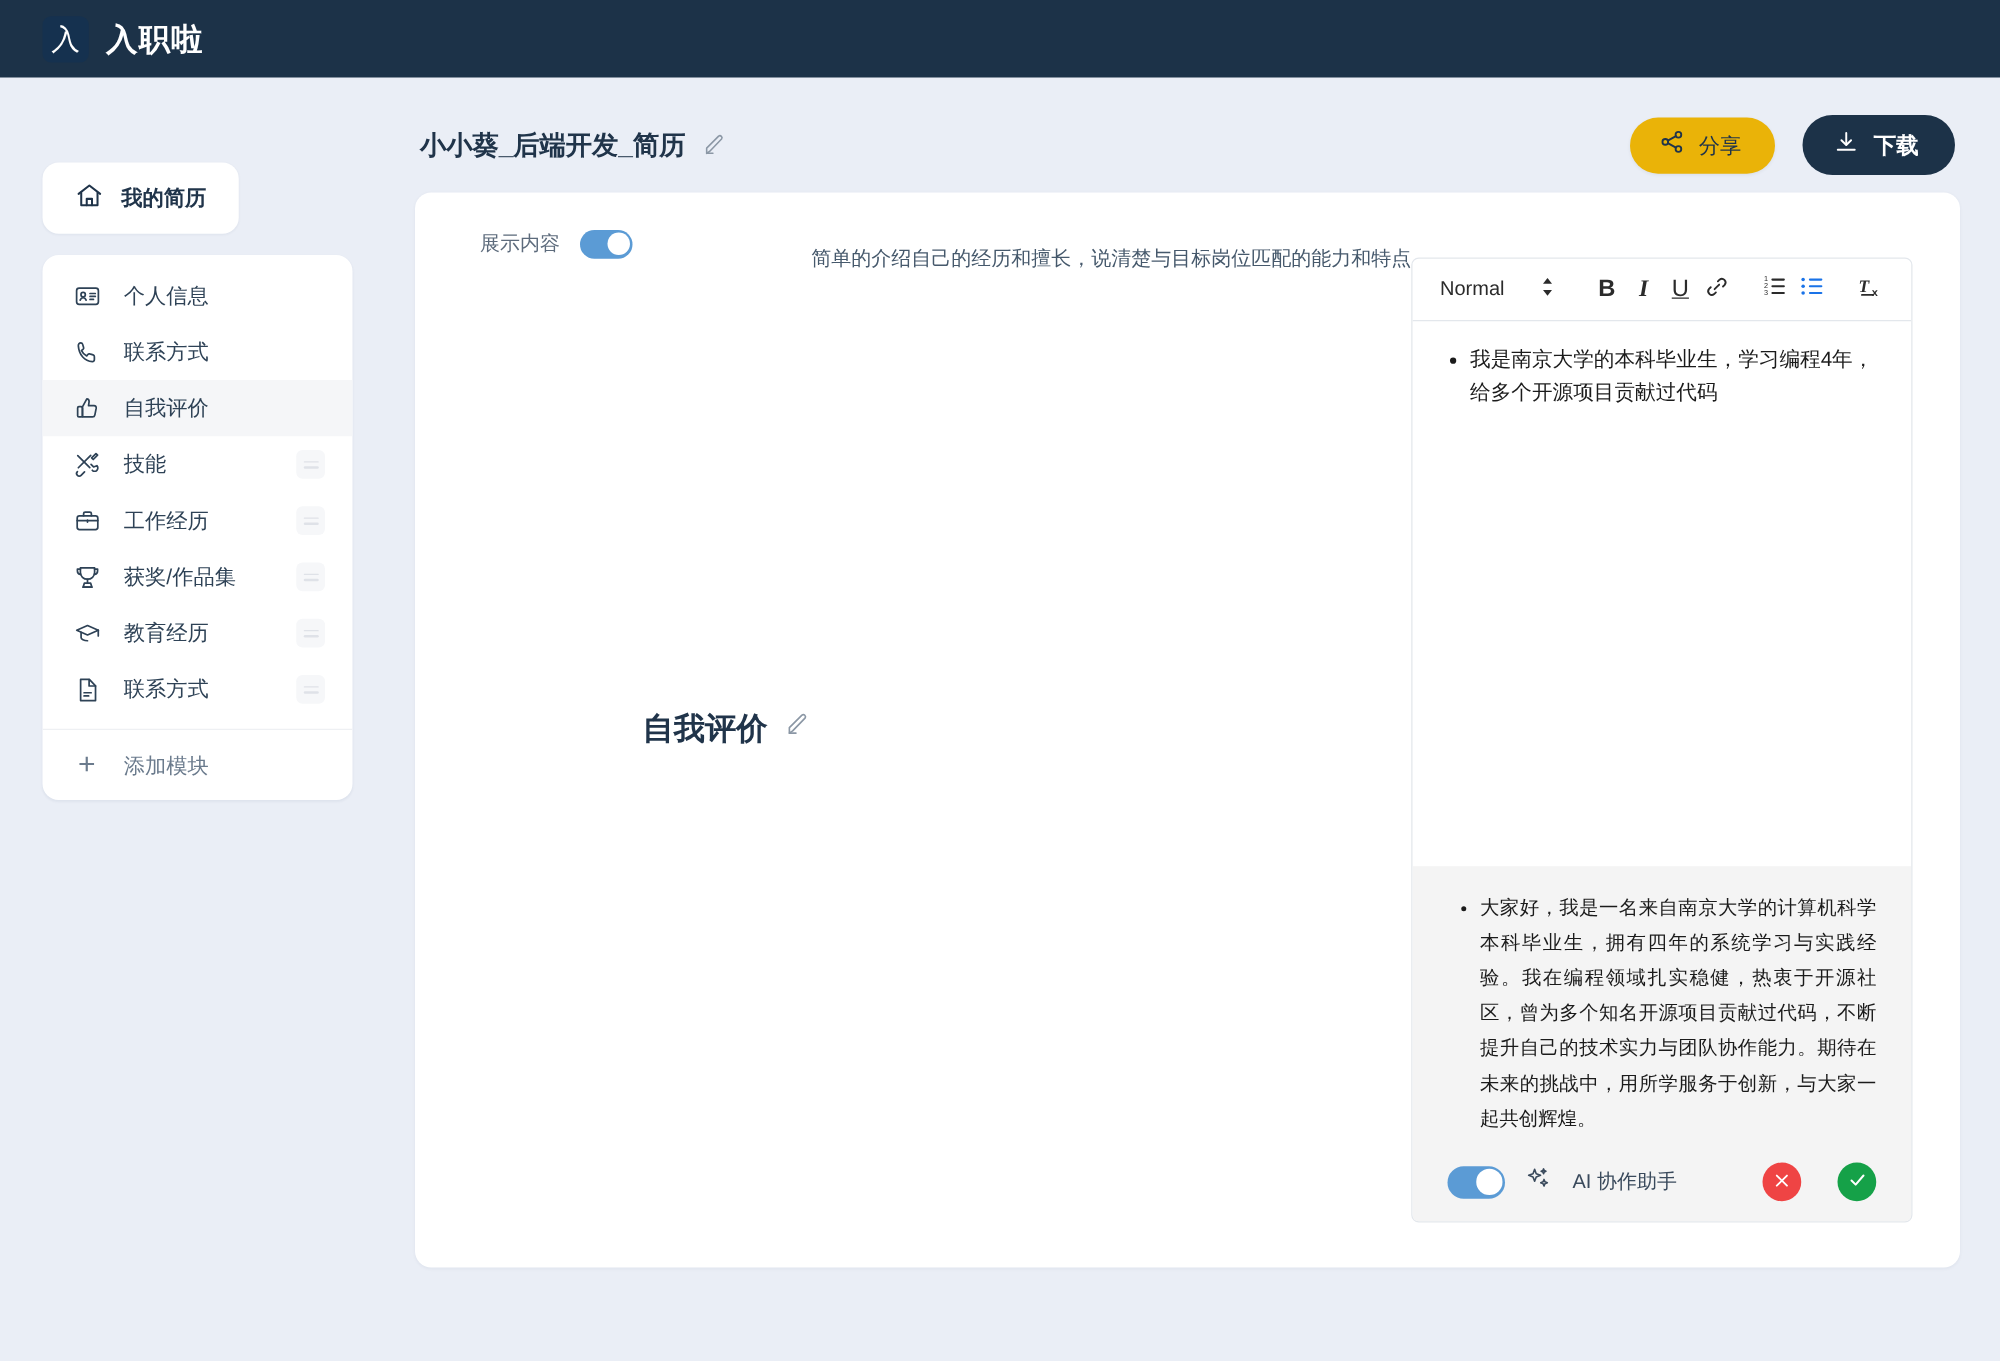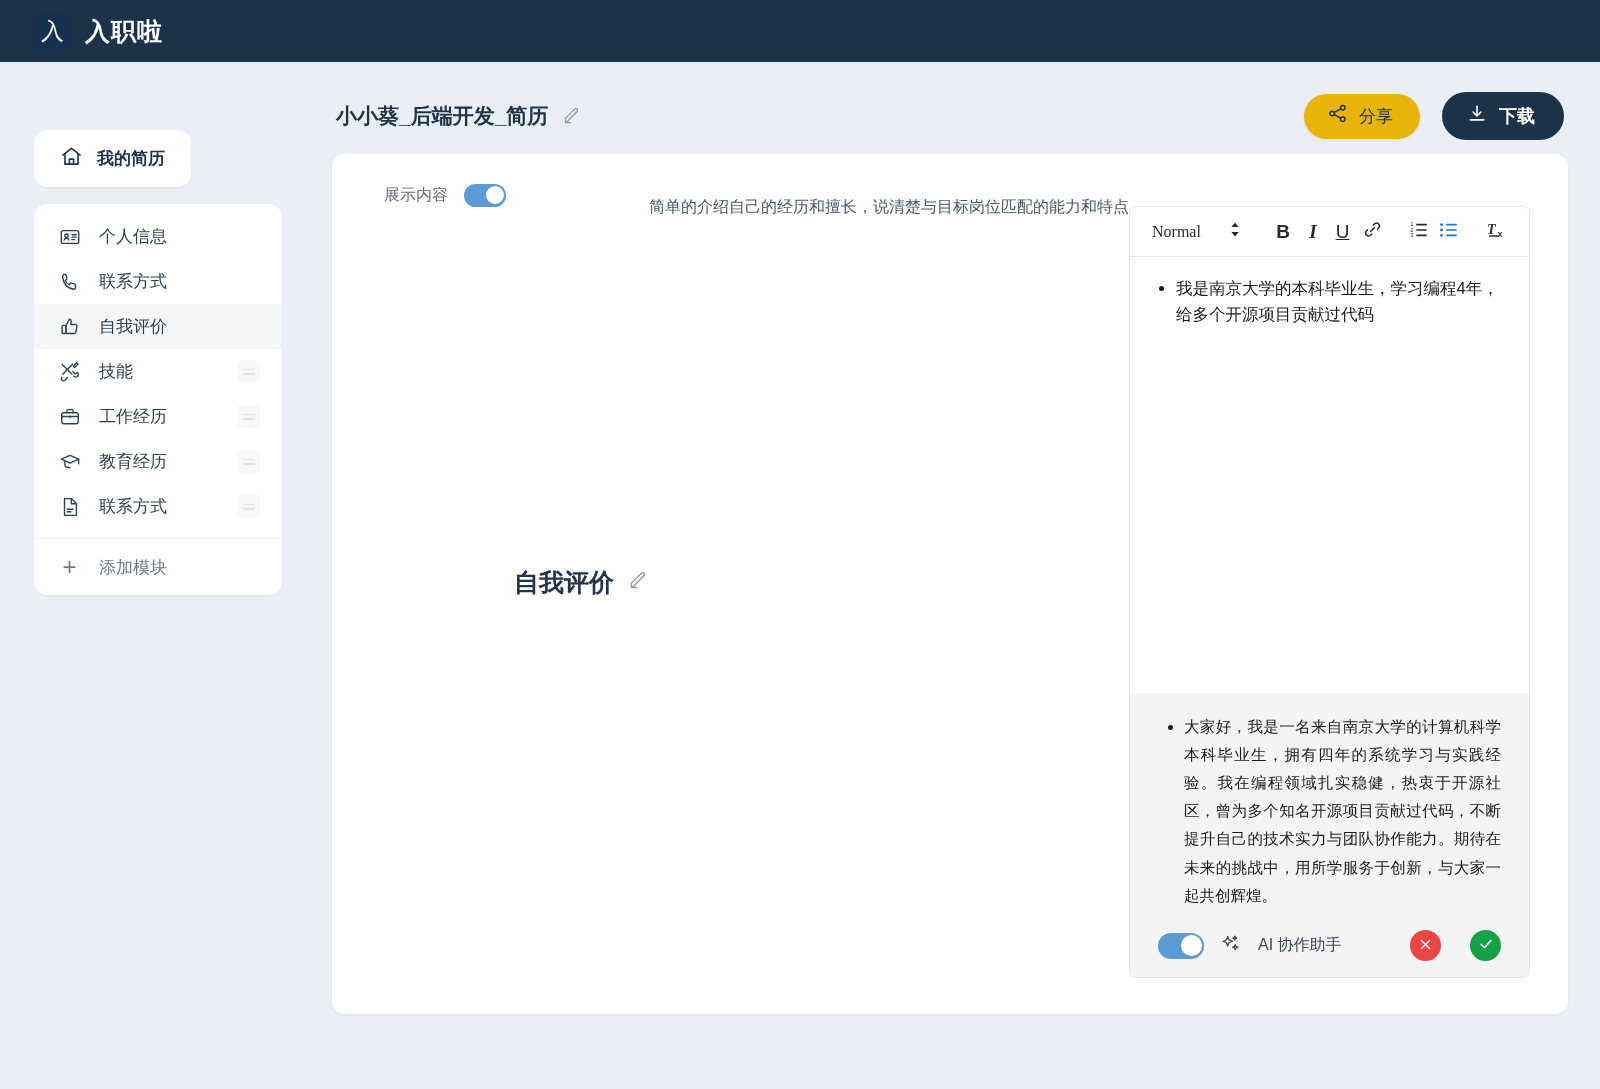--- a/index.html
+++ b/index.html
@@ -216,21 +216,20 @@
     height: 50px;
     border-bottom: 1px solid #e3e7ec;
     display: flex; align-items: center;
     padding: 0 18px;
     gap: 0;
   }
   .tb-select {
     display: flex; align-items: center; gap: 28px;
     padding: 0 10px 0 4px;
     cursor: pointer;
-    font-family: Liberation Serif, serif;
   }
   .tb-select .v { font-size: 16px; color: #2b2b2b; font-weight: 400;}
   .tb-sep { width: 20px; }
   .tb-btn {
     width: 34px; height: 34px;
     display: flex; align-items: center; justify-content: center;
     cursor: pointer;
     border-radius: 4px;
   }
   .tb-btn .g { font-size: 19px; color: #2b2b2b; line-height: 1; }
@@ -354,20 +353,37 @@
               <path d="M12 11.1v1.6"></path>
           </svg>
         </span>
         <span class="txt">工作经历</span>
         <span class="drag-handle">
             <i></i>
             <i></i>
           </span>
       </div>
 
+      <div class="nav-item">
+        <span class="ic">
+          <svg width="22" height="22" viewBox="0 0 24 24" fill="none" stroke="#2e4256" stroke-width="1.5" stroke-linecap="round" stroke-linejoin="round">
+            <path d="M5.8 3.6h12.4v4.1c0 3.2-2.7 5.8-6.2 5.8S5.8 10.9 5.8 7.7z"></path>
+            <path d="M5.8 4.6H3.2v1.7c0 1.6 1.2 2.9 2.8 3"></path>
+            <path d="M18.2 4.6h2.6v1.7c0 1.6-1.2 2.9-2.8 3"></path>
+            <path d="M12 13.6v3.2"></path>
+              <path d="M8.2 20.4h7.6"></path>
+              <path d="M9.3 16.9h5.4l1.1 3.5H8.2z"></path>
+          </svg>
+        </span>
+        <span class="txt">获奖/作品集</span>
+        <span class="drag-handle">
+            <i></i>
+            <i></i>
+          </span>
+      </div>
 
       <div class="nav-item">
         <span class="ic">
           <svg width="22" height="22" viewBox="0 0 24 24" fill="none" stroke="#2e4256" stroke-width="1.5" stroke-linecap="round" stroke-linejoin="round">
             <path d="M2.6 8.9 12 4.8l9.4 4.1-9.4 4.2z"></path>
             <path d="M6.4 10.8v4.4c0 1.6 2.5 2.9 5.6 2.9"></path>
             <path d="M21.4 8.9v5"></path>
           </svg>
         </span>
         <span class="txt">教育经历</span>

